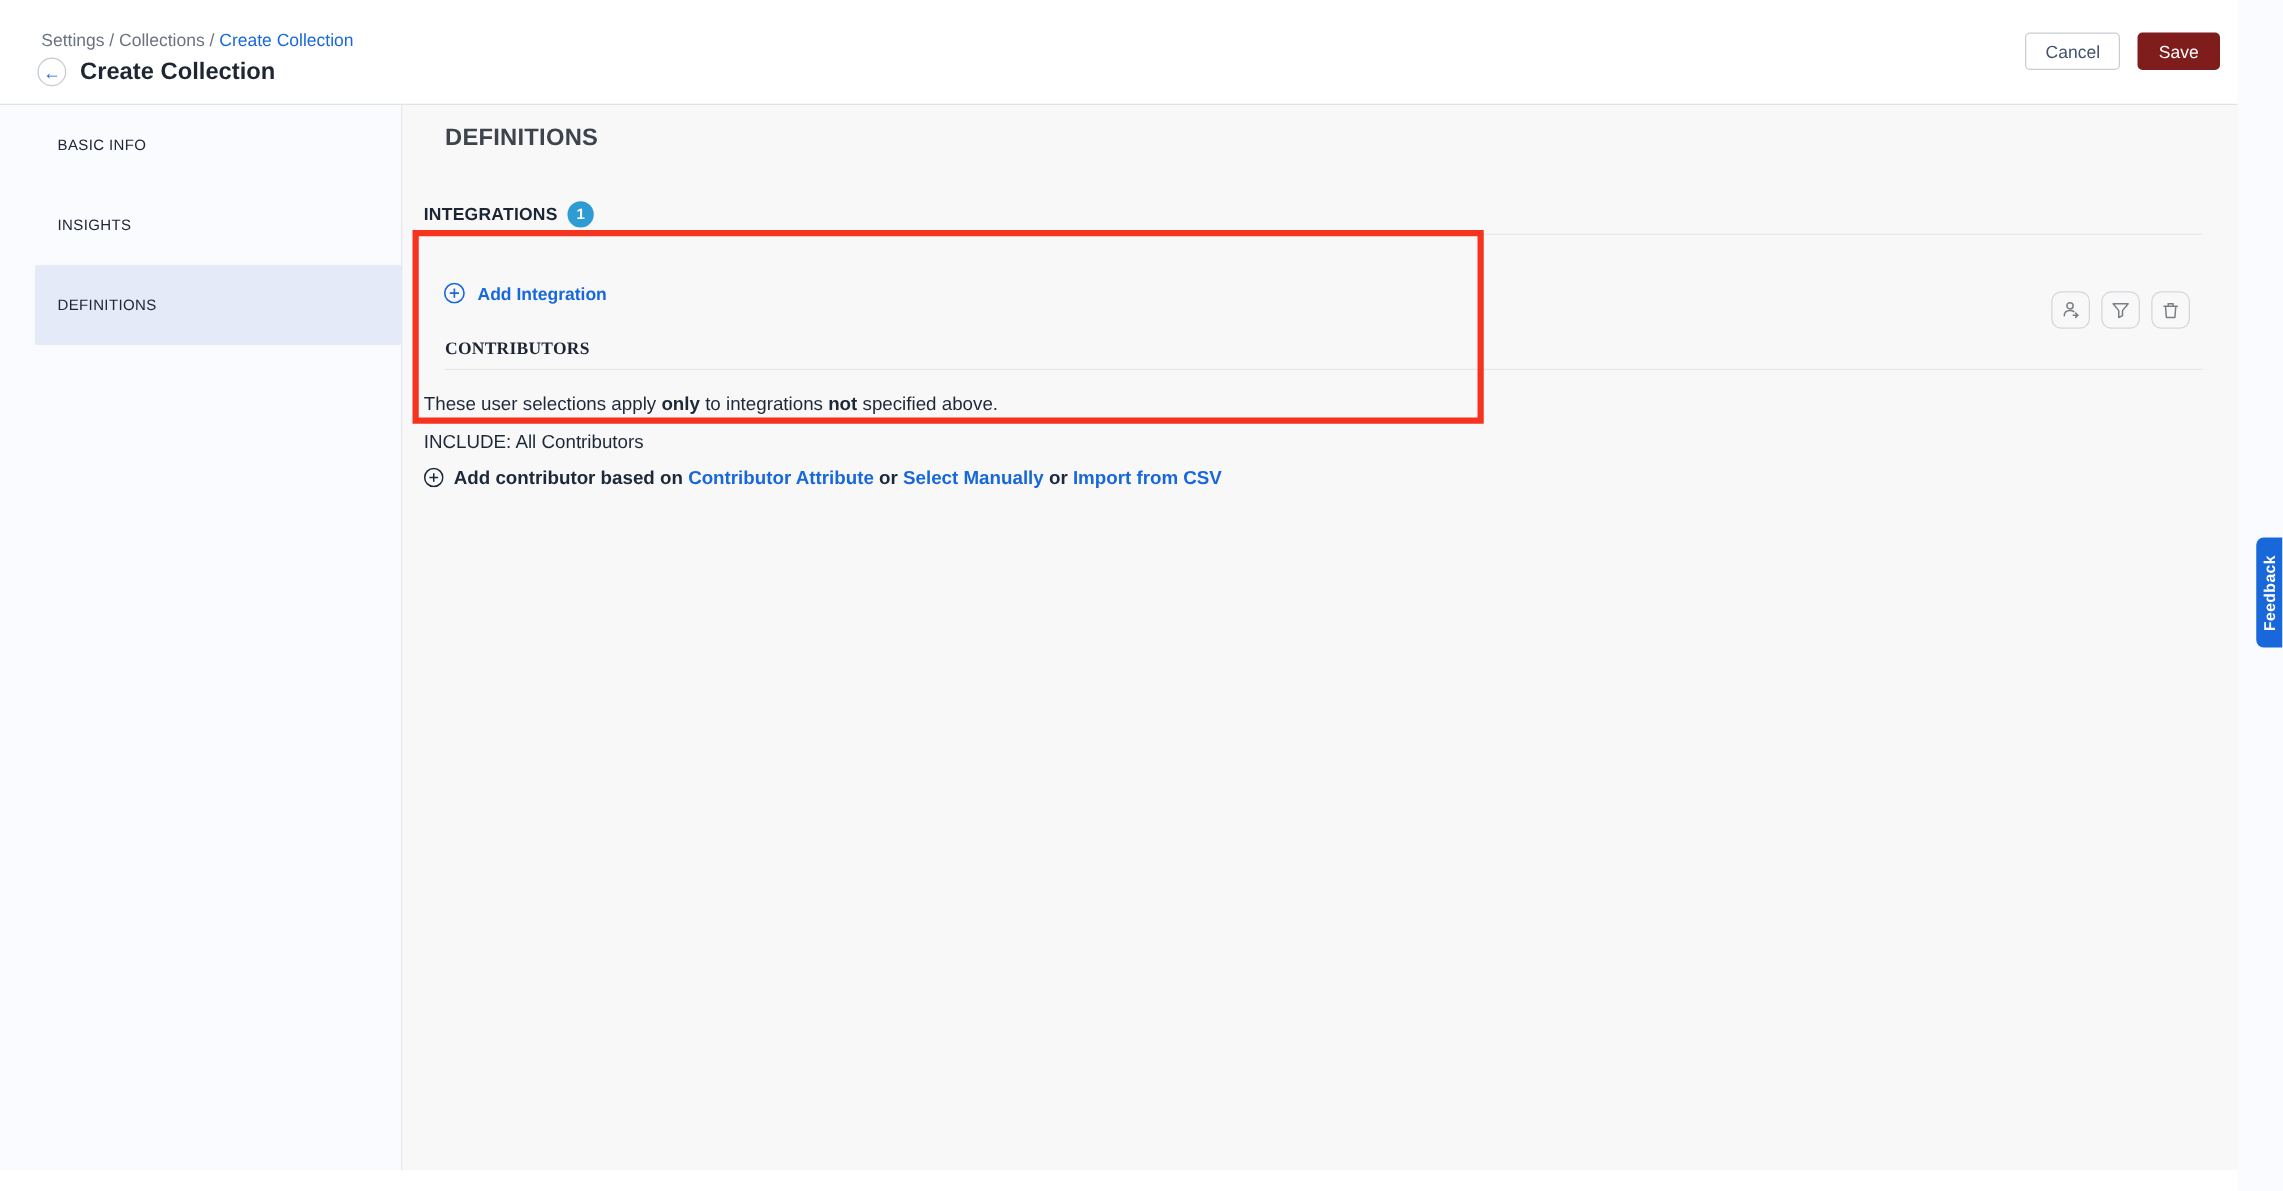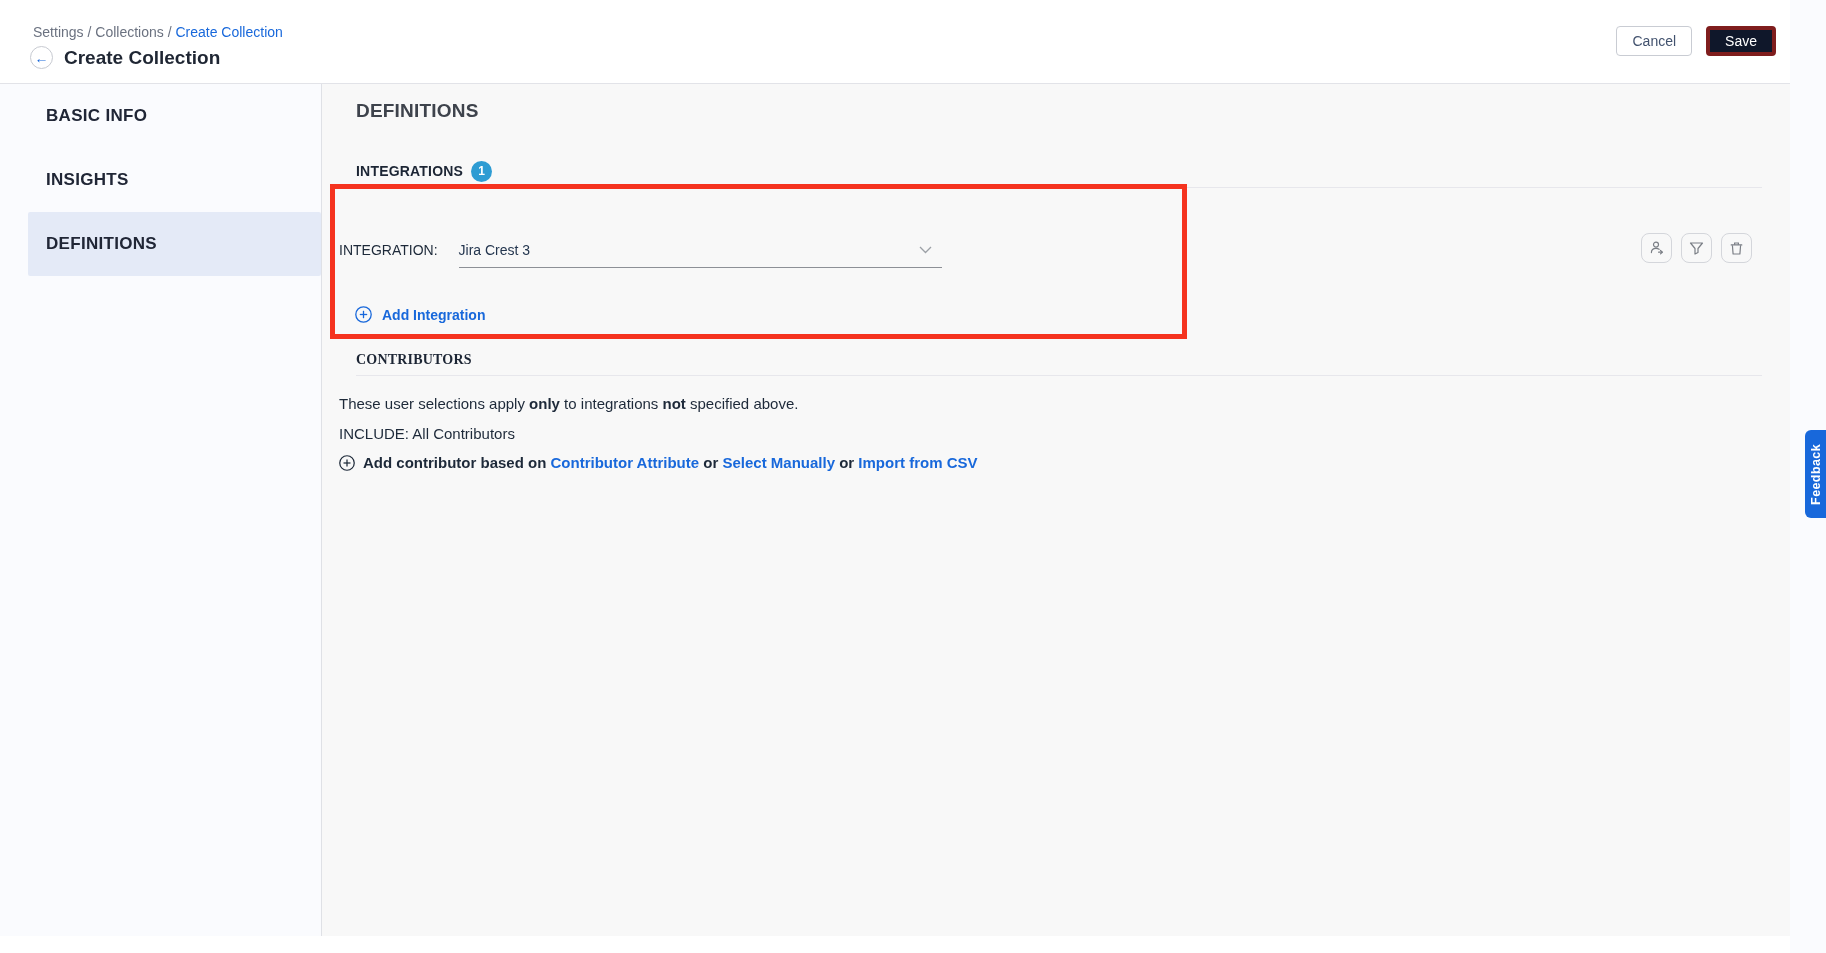--- a/index.html
+++ b/index.html
@@ -16,36 +16,36 @@
   .crumb { color:#6B7280; cursor:pointer; }
   .crumb-current { color:#1868DB; cursor:pointer; }
   .title-row { position:absolute; left:30px; top:46px; display:flex; align-items:center; gap:11px; }
   .back-btn { width:23px; height:23px; border:1px solid #C7CAD1; border-radius:50%; background:#fff;
               display:flex; align-items:center; justify-content:center; color:#1868DB; font-size:14px;
               line-height:1; cursor:pointer; }
   .page-title { font-size:19px; font-weight:700; color:#1F2633; }
   .header-actions { position:absolute; right:14px; top:26px; display:flex; gap:14px; }
   .btn { height:30px; padding:0 15px; border-radius:4px; font-size:14px; display:flex; align-items:center; cursor:pointer; }
   .btn-cancel { background:#fff; border:1px solid #C9CCD3; color:#42526E; }
-  .btn-save   { background:#0f172a; border:4px solid #7f1d1d; color:#FFFFFF; }
+  .btn-save   { background:#7f1d1d; border:2px solid #7f1d1d; color:#FFFFFF; }
 
   
   .body-row { display:flex; height:852px; }
 
   .sidebar { width:322px; min-width:322px; background:#FAFBFE; border-right:1px solid #DFE1E6; }
   .side-item { height:64px; margin-left:28px; padding-left:18px; display:flex; align-items:center;
-               font-size:17px; color:#202636; letter-spacing:0.3px; cursor:pointer; border-radius:2px;font-weight:bold; }
+               font-size:12px; color:#202636; letter-spacing:0.3px; cursor:pointer; border-radius:2px; }
   .side-item.selected { background:#E4EAF7; }
 
   .main { flex:1; position:relative; background:#F8F8F8; padding:0 28px 12px 17px; }
 
   .main-heading { padding-top:16px; margin-left:17px; font-size:19px; font-weight:600; color:#3E434C;
                   letter-spacing:0.2px; line-height:22px; }
 
-  .integrations-header { margin-top:38px; margin-left:17px; height:22px; display:flex; align-items:center; gap:8px; }
+  .integrations-header { margin-top:38px; height:22px; display:flex; align-items:center; gap:8px; }
   .section-title { font-size:14px; font-weight:700; color:#1C2534; letter-spacing:0.2px; }
   .count-badge { width:21px; height:21px; border-radius:50%; background:#2E9CD3; color:#fff;
                  font-size:12px; font-weight:700; display:flex; align-items:center; justify-content:center; }
 
   .divider { height:1px; background:#E7E7EC; margin-top:5px; margin-left:17px; }
 
   .integration-row { display:flex; align-items:center; margin-top:44px; height:36px; }
   .integration-label { font-size:14px; color:#1D2939; margin-right:21px; }
   .select { width:483px; height:36px; border-bottom:1px solid #8D9096; display:flex; align-items:center;
             justify-content:space-between; padding-right:10px; cursor:pointer; }
@@ -111,29 +111,20 @@
 
         <div class="main-heading">DEFINITIONS</div>
 
         <div class="integrations-header">
           <span class="section-title">INTEGRATIONS</span>
           <span class="count-badge">1</span>
         </div>
 
         <div class="divider"></div>
 
-        <div class="integration-row">
-          <span class="integration-label">INTEGRATION:</span>
-          <div class="select">
-            <span class="select-value">Jira Crest 3</span>
-            <svg width="13" height="8" viewBox="0 0 13 8">
-              <polyline points="1,1 6.5,6.5 12,1" fill="none" stroke="#9CA0A6" stroke-width="1.3"></polyline>
-            </svg>
-          </div>
-        </div>
 
         <div class="add-integration">
           <svg width="17" height="17" viewBox="0 0 17 17">
             <circle cx="8.5" cy="8.5" r="7.7" fill="none" stroke="#1868DB" stroke-width="1.3"></circle>
             <line x1="8.5" y1="4.8" x2="8.5" y2="12.2" stroke="#1868DB" stroke-width="1.3"></line>
             <line x1="4.8" y1="8.5" x2="12.2" y2="8.5" stroke="#1868DB" stroke-width="1.3"></line>
           </svg>
           <span class="link-label">Add Integration</span>
         </div>
 

